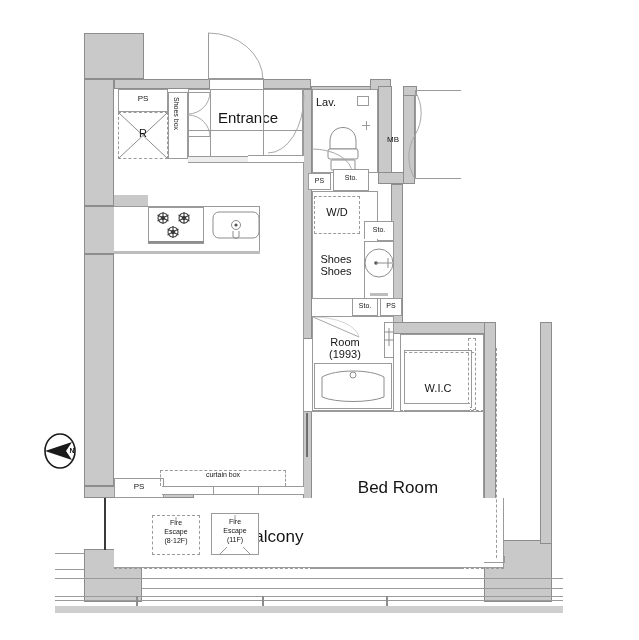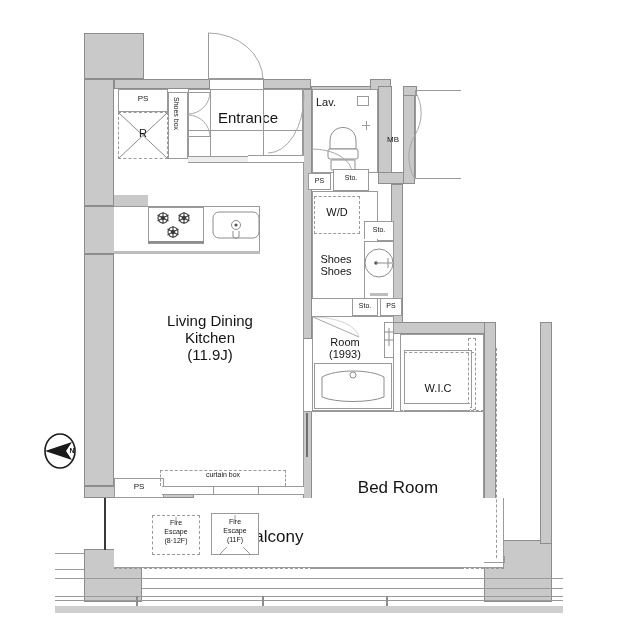--- a/index.html
+++ b/index.html
@@ -57,25 +57,20 @@
   <div class="wall" style="left:484px;top:540px;width:68px;height:62px;"></div>
   <div class="wall" style="left:540px;top:322px;width:12px;height:222px;"></div>
 
   <div class="wall" style="left:303px;top:89px;width:9px;height:250px;"></div>
   <div class="wall" style="left:303px;top:411px;width:9px;height:90px;"></div>
 
   <div class="wall nb" style="left:55px;top:606px;width:508px;height:7px;background:#cfcfcf;"></div>
 
   <div class="thin" style="left:114px;top:89px;width:190px;height:398px;border-left:none;border-top:none;"></div>
 
-  <div class="lbl blk lg" style="left:131px;top:313px;width:158px;">
-    <span>Living Dining</span><br>
-    <span>Kitchen</span><br>
-    <span>(11.9J)</span>
-  </div>
 
   <div class="thin" style="left:118px;top:89px;width:50px;height:23px;"></div>
   <div class="lbl sm" style="left:118px;top:95px;width:50px;">PS</div>
 
   <div class="dbox" style="left:118px;top:112px;width:50px;height:47px;"></div>
   <svg style="left:118px;top:112px;width:50px;height:47px;">
     <line x1="1" y1="1" x2="49" y2="46" class="fx"></line>
     <line x1="49" y1="1" x2="1" y2="46" class="fx"></line>
   </svg>
   <div class="lbl md" style="left:118px;top:127px;width:50px;">R</div>

